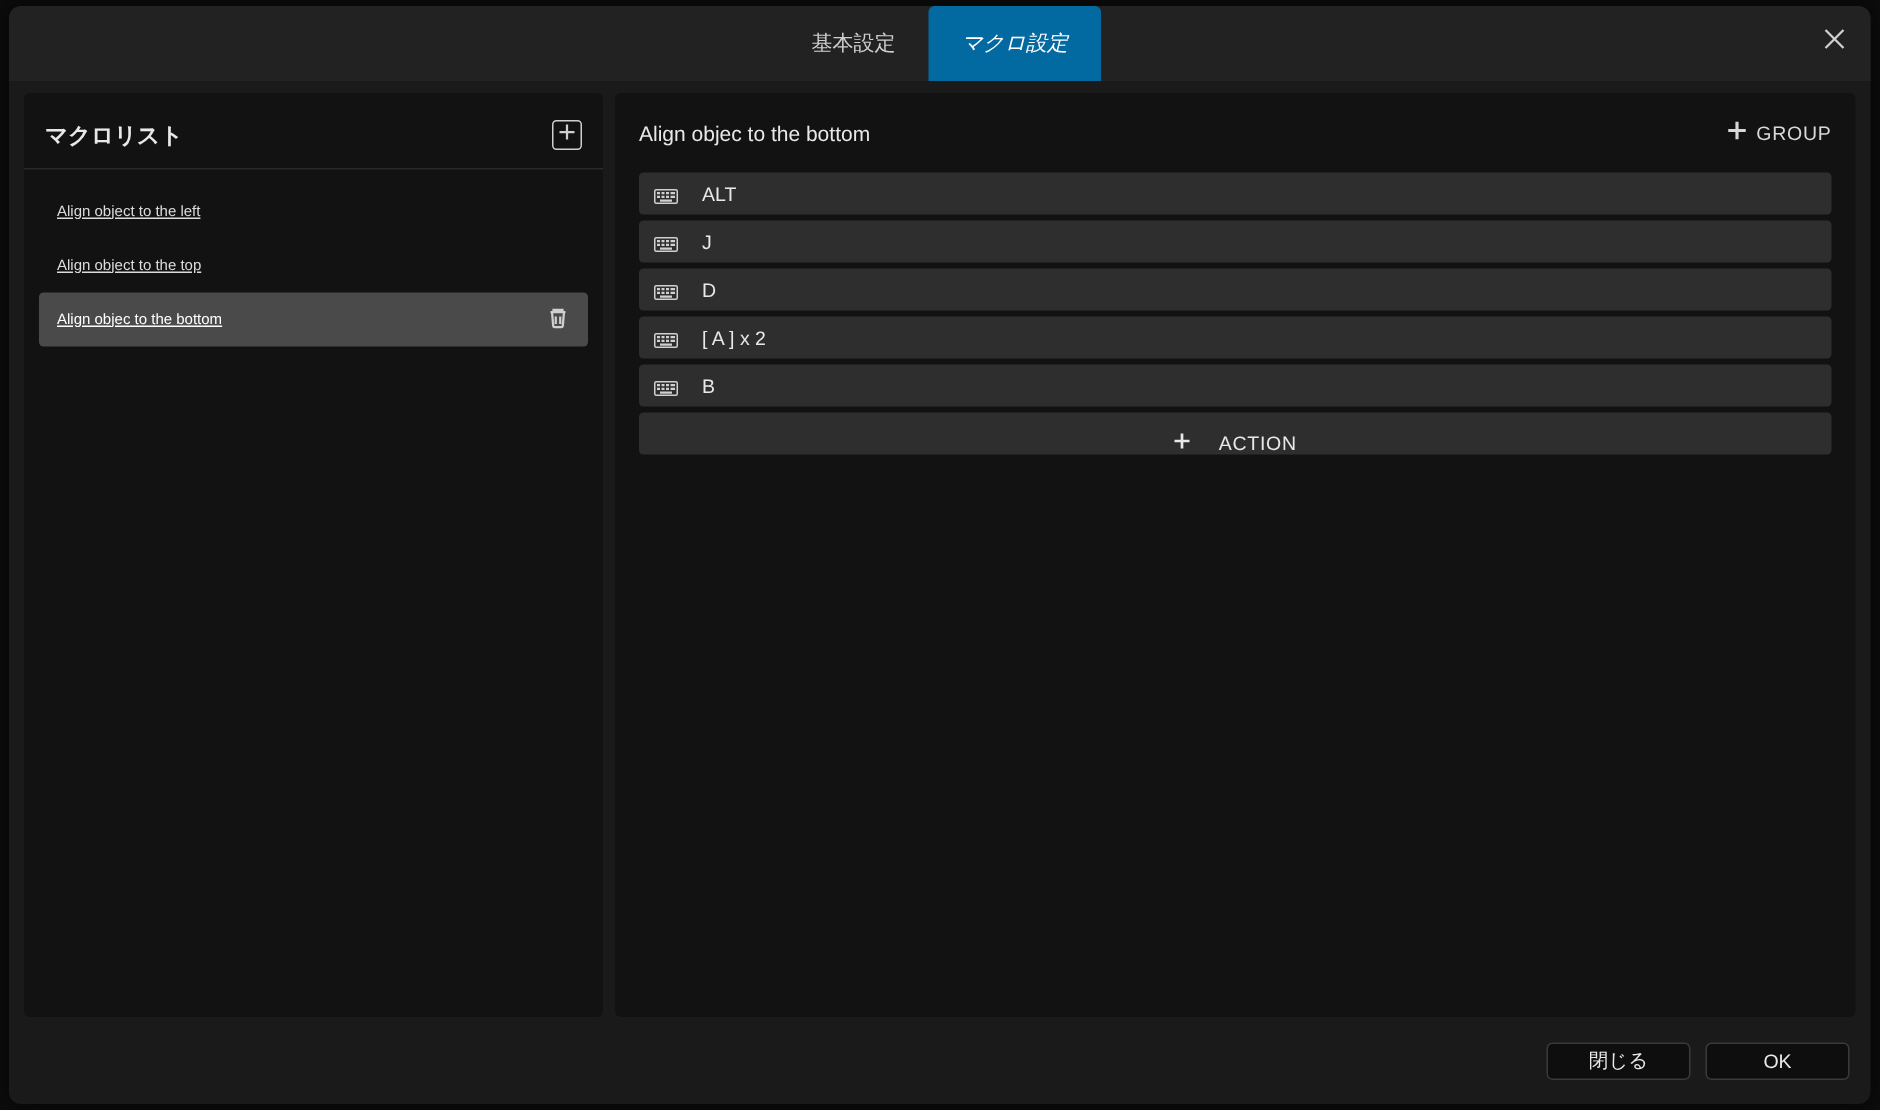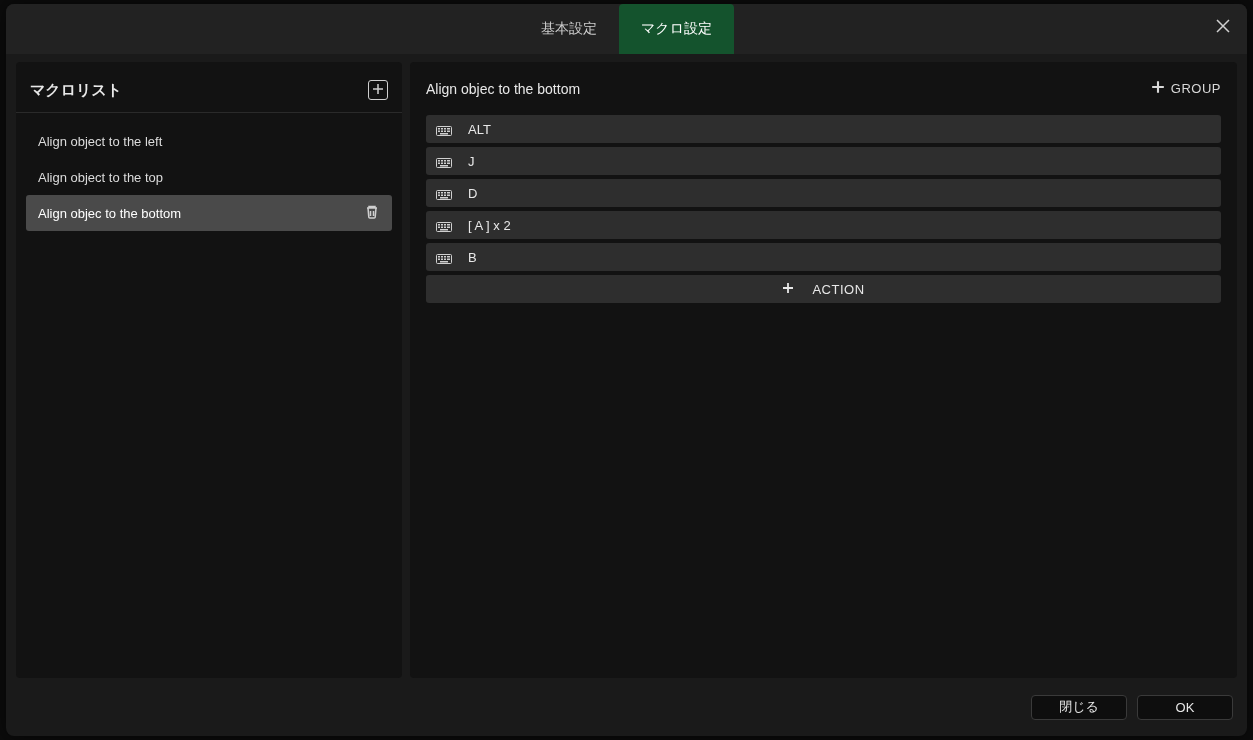--- a/index.html
+++ b/index.html
@@ -1,46 +1,46 @@
 <!DOCTYPE html>
 <html><head>
 <meta charset="utf-8">
 <style>
   * { box-sizing: border-box; margin: 0; padding: 0; }
   html, body { width: 1253px; height: 740px; background: #0c0c0c; font-family: "Segoe UI", "Hiragino Sans", sans-serif; color: #d8d8d8; overflow: hidden; }
   .modal { position: absolute; left: 6px; top: 4px; right: 6px; bottom: 4px; background: #1a1a1a; border-radius: 8px; display: flex; flex-direction: column; box-shadow: 0 0 20px rgba(0,0,0,.6); }
   .header { height: 50px; display: flex; align-items: stretch; justify-content: center; position: relative; background: #222; border-top-left-radius: 8px; border-top-right-radius: 8px; }
   .tabs { display: flex; align-items: stretch; }
   .tab { display: flex; align-items: center; padding: 0 22px; font-size: 14px; color: #cfcfcf; cursor: pointer; border-radius: 4px 4px 0 0; }
-  .tab.active { background: #14532d; color: #fff; }
+  .tab.active { background: #0369a1; color: #fff; font-style: italic; }
   .close-btn { position: absolute; right: 10px; top: 10px; width: 28px; height: 28px; display:flex; align-items:center; justify-content:center; cursor:pointer; color:#d0d0d0; }
   .close-btn svg { width: 16px; height: 16px; stroke: currentColor; }
   .body { flex:1; display:flex; gap: 8px; padding: 8px 10px 0 10px; min-height:0; }
   .panel { background:#121212; border-radius:4px; display:flex; flex-direction:column; min-height:0; }
   .left { width: 386px; text-align: right; }
   .right { flex:1; }
   .left-head { display:flex; align-items:center; justify-content:space-between; padding:18px 14px 12px 14px; border-bottom:1px solid #2a2a2a; }
   .left-title { font-size:15px; font-weight:600; color:#e8e8e8; }
   .addbox { width:20px; height:20px; border:1.5px solid #cfcfcf; border-radius:3px; display:flex; align-items:center; justify-content:center; cursor:pointer; }
   .addbox svg { width:12px; height:12px; stroke:#cfcfcf; }
   .macro-list { padding: 10px 10px; overflow:auto; }
-  .macro-item { height:36px; display:flex; align-items:center; padding:0 12px; font-size:13px; color:#dcdcdc; border-radius:3px; cursor:pointer; justify-content:space-between; }
+  .macro-item { height:36px; display:flex; align-items:center; padding:0 12px; font-size:10px; color:#dcdcdc; border-radius:3px; cursor:pointer; justify-content:space-between;text-decoration:underline; }
   .macro-item.selected { background:#4a4a4a; color:#fff; }
   .trash { display:none; }
   .macro-item.selected .trash { display:flex; }
   .trash svg { width:16px; height:16px; stroke:#d0d0d0; fill:none; stroke-width:1.5; }
   .right-head { display:flex; align-items:center; justify-content:space-between; padding:18px 16px 14px 16px; }
   .detail-title { font-size:14px; color:#e8e8e8; }
   .group-btn { display:flex; align-items:center; gap:6px; color:#d8d8d8; font-size:13px; cursor:pointer; letter-spacing:.5px; }
   .group-btn svg { width:14px; height:14px; stroke:#d8d8d8; }
   .actions-wrap { padding: 4px 16px 16px 16px; overflow:auto; }
   .action-row { height:28px; background:#2e2e2e; border-radius:3px; margin-bottom:4px; display:flex; align-items:center; padding:0 10px; gap:16px; font-size:13px; color:#e8e8e8; cursor:pointer; }
   .kb-icon { width:16px; height:10px; display:inline-block; }
   .kb-icon svg { width:16px; height:10px; }
-  .add-action-btn { height:28px; background:#2e2e2e; border-radius:3px; display:flex; align-items:center; justify-content:center; gap:18px; font-size:13px; color:#e8e8e8; cursor:pointer; letter-spacing:.5px; }
+  .add-action-btn { height:28px; background:#2e2e2e; border-radius:3px; display:flex; align-items:flex-end; justify-content:center; gap:18px; font-size:13px; color:#e8e8e8; cursor:pointer; letter-spacing:.5px; }
   .add-action-btn svg { width:12px; height:12px; stroke:#e8e8e8; }
   .footer { height:58px; display:flex; align-items:center; justify-content:flex-end; gap:10px; padding:0 14px; }
   .btn { height:25px; min-width:96px; background:#0e0e0e; border:1px solid #3a3a3a; border-radius:4px; display:flex; align-items:center; justify-content:center; font-size:13px; color:#e8e8e8; cursor:pointer; padding:0 18px; }
 </style>
 </head>
 <body>
 
 <div class="modal">
 
   <div class="header">

